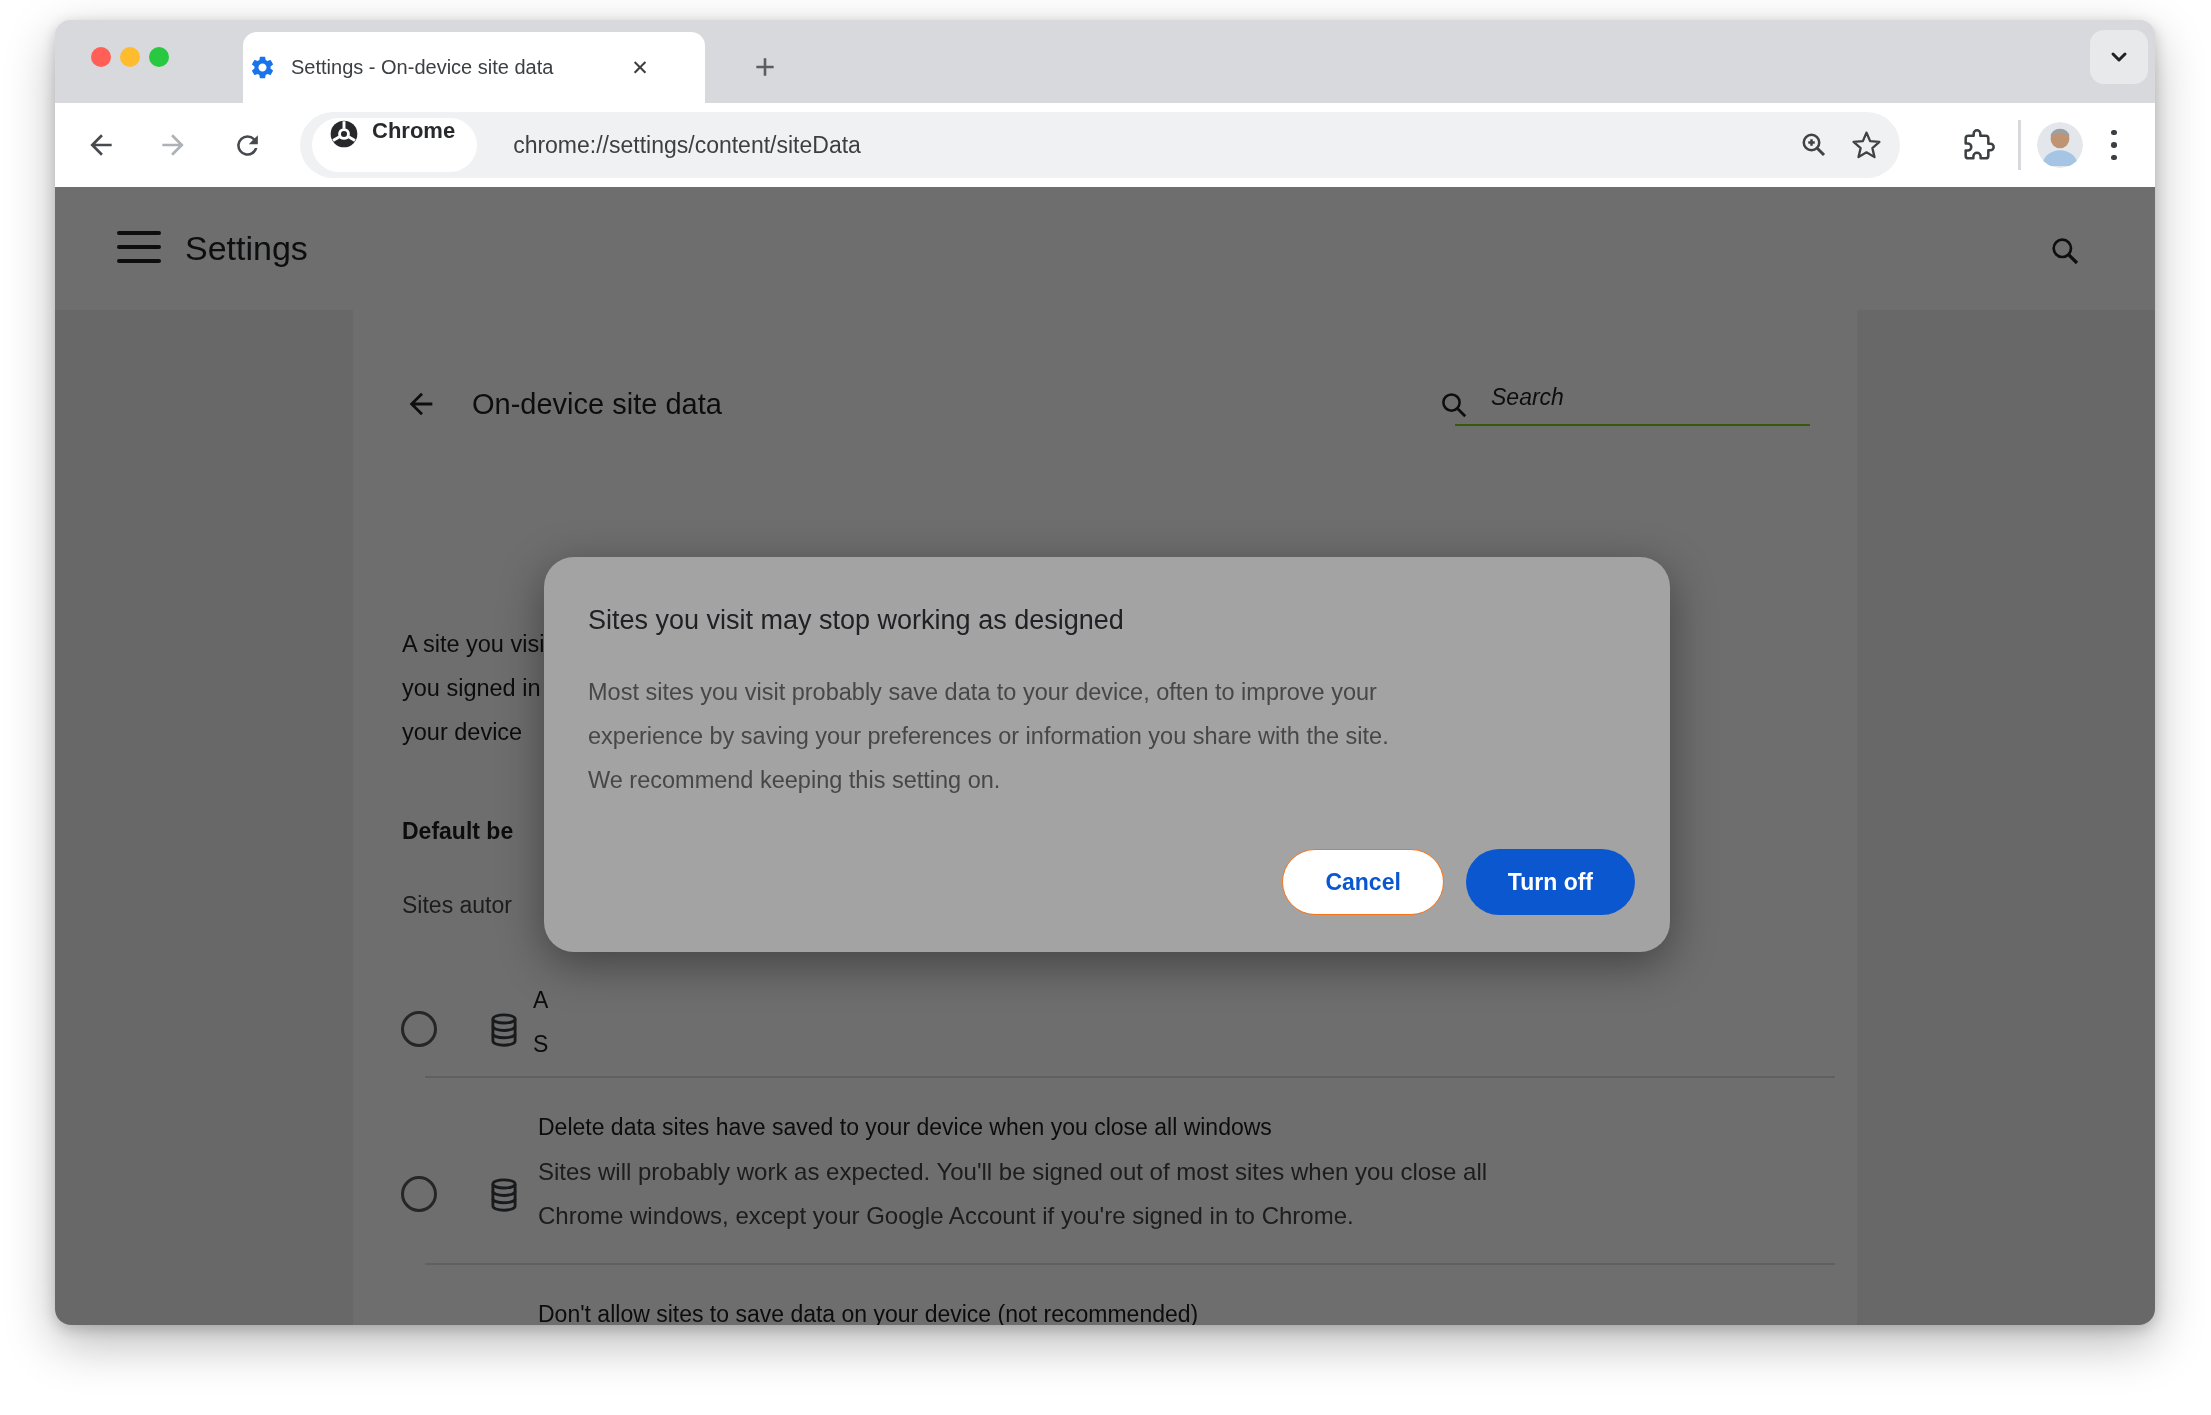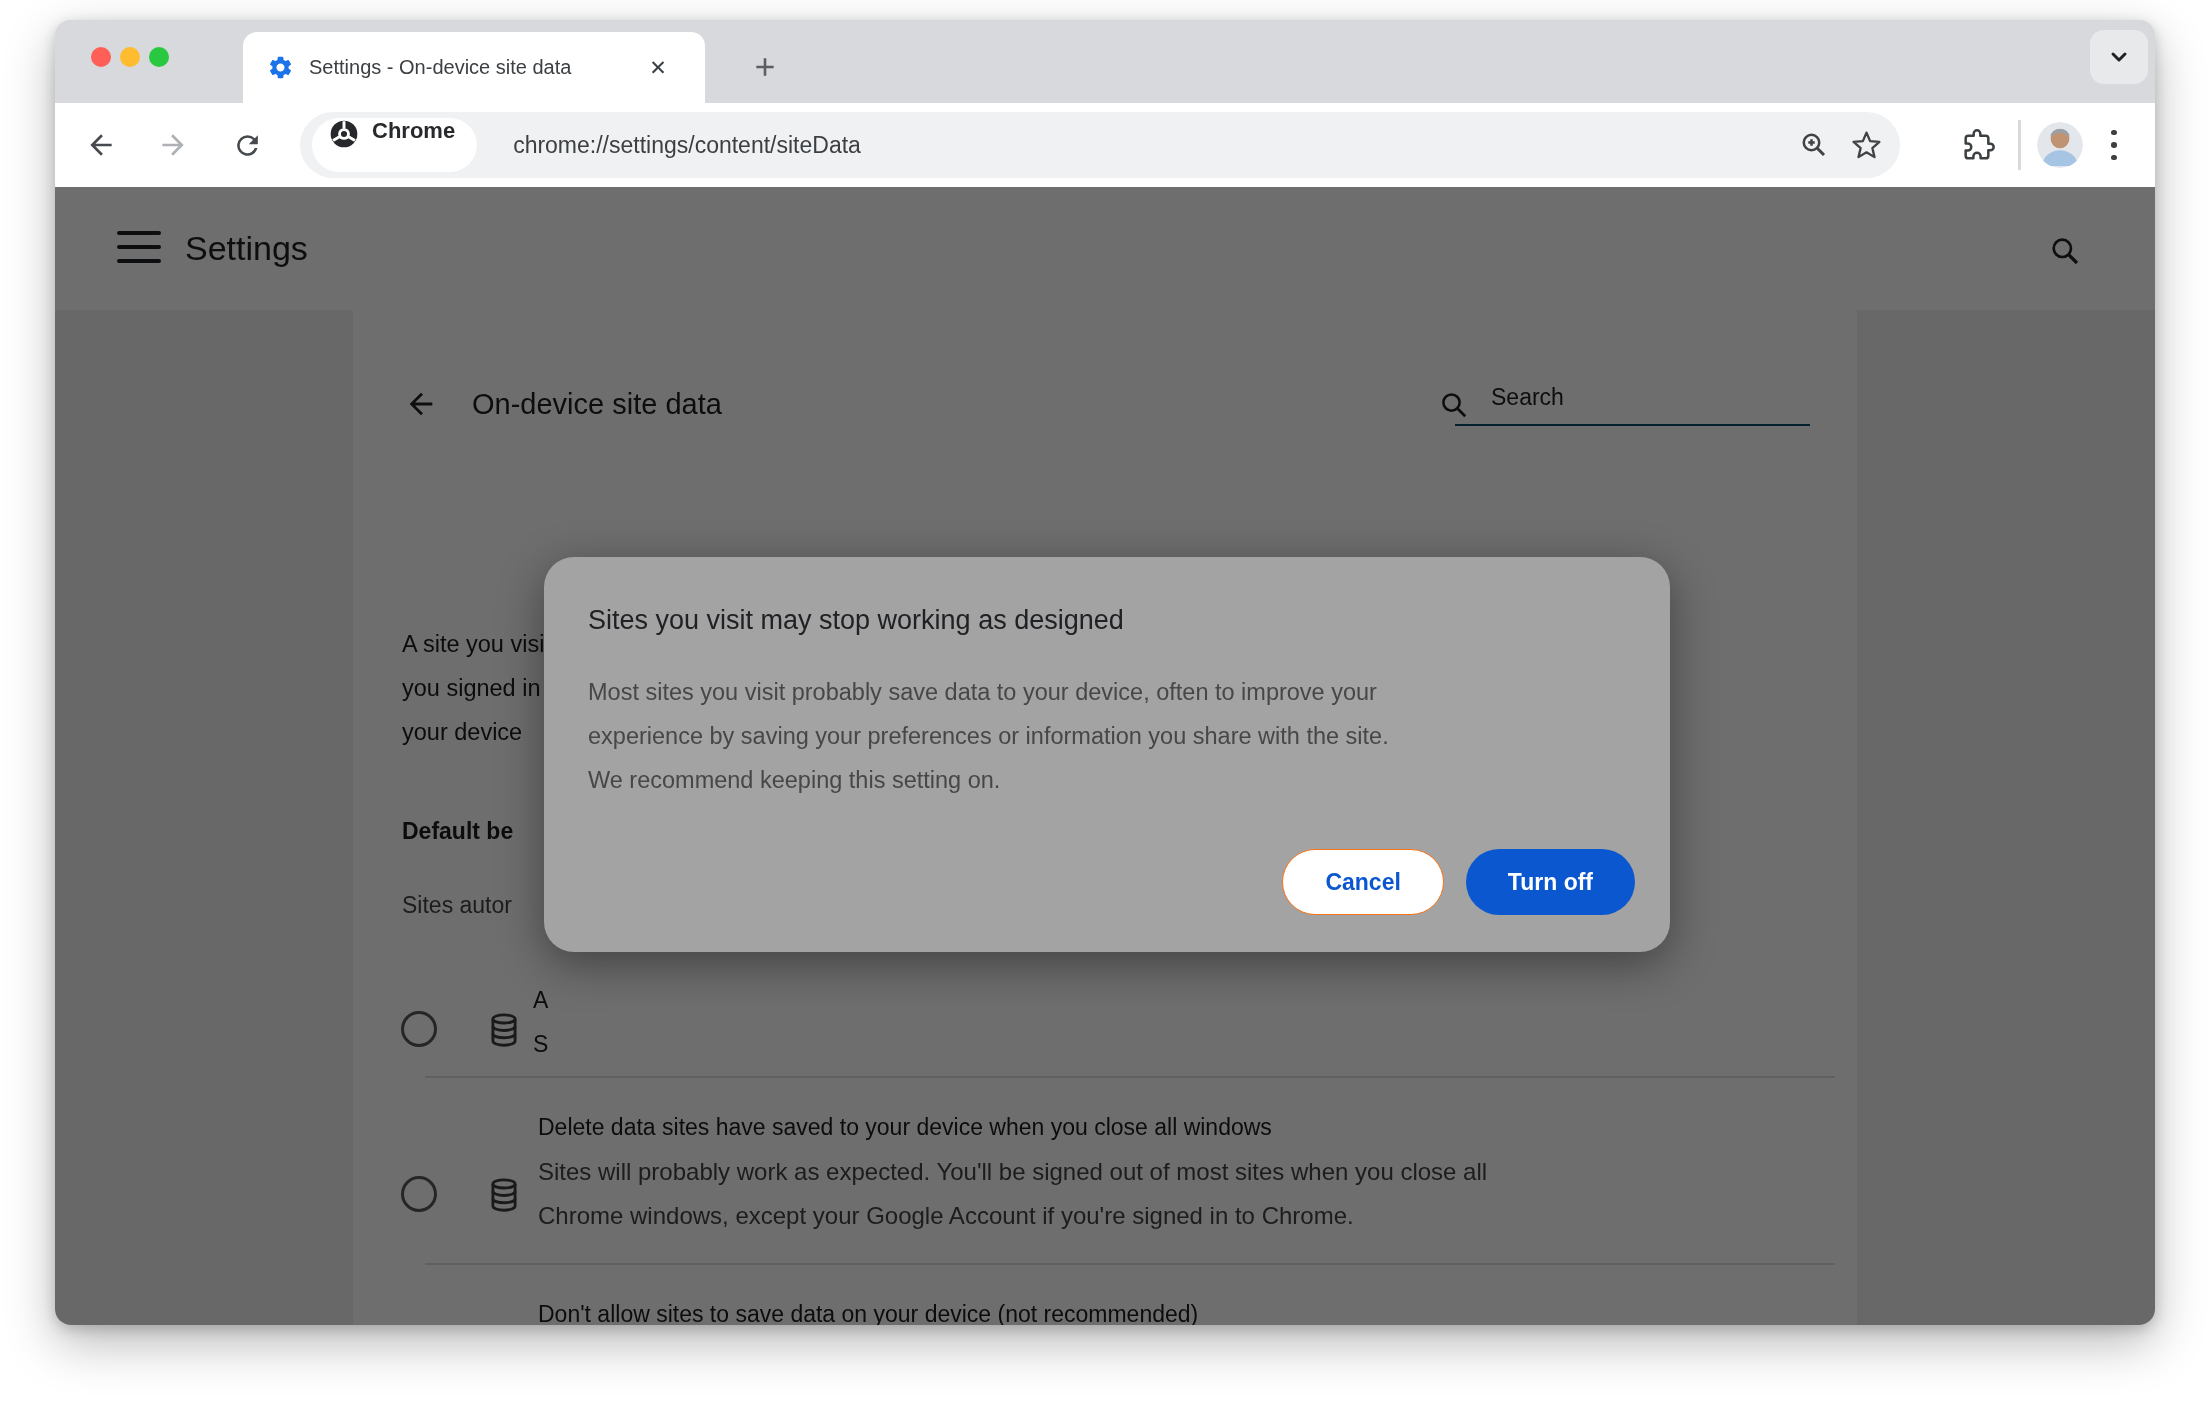--- a/index.html
+++ b/index.html
@@ -10,21 +10,21 @@
     box-shadow:0 18px 50px rgba(0,0,0,0.28), 0 4px 14px rgba(0,0,0,0.18);
   }
   
   .tabstrip { position:absolute; left:0; top:0; width:100%; height:83px; background:#d7d9dc; }
   .traffic { position:absolute; top:27px; width:20px; height:20px; border-radius:50%; }
   .t-red { left:36px; background:#ff5f57; }
   .t-yellow { left:65px; background:#febc2e; }
   .t-green { left:94px; background:#28c840; }
   .tab {
     position:absolute; left:188px; top:12px; width:462px; height:71px;
-    background:#fff; border-radius:14px 14px 0 0; display:flex; align-items:center; padding:0 24px;
+    background:#fff; border-radius:14px 14px 0 0; display:flex; align-items:center; padding:0 6px;
   }
   .tab .favicon { width:27px; height:27px; flex:0 0 auto; margin-right:15px; }
   .tab-title {
     font-size:20px; color:#3c4043; white-space:nowrap; overflow:hidden; width:330px;
     -webkit-mask-image:linear-gradient(to right,#000 86%,transparent);
     mask-image:linear-gradient(to right,#000 86%,transparent);
   }
   .tab-close { width:30px; height:30px; display:flex; align-items:center; justify-content:center;
     font-size:21px; color:#3c4043; border-radius:50%; margin-left:4px; }
   .newtab-btn { position:absolute; left:685px; top:22px; width:50px; height:50px; border-radius:50%;
@@ -57,22 +57,22 @@
   .hamburger i { display:block; height:3.6px; background:#202124; border-radius:2px; }
   .settings-title { position:absolute; left:130px; top:42px; font-size:34px; color:#202124; }
   .header-search { position:absolute; left:1984px; top:38px; width:52px; height:52px;
     display:flex; align-items:center; justify-content:center; }
   .card { position:absolute; left:298px; top:123px; width:1504px; height:1015px; background:#fff; }
   .page-back { position:absolute; left:46px; top:72px; width:44px; height:44px; display:flex;
     align-items:center; justify-content:center; border-radius:50%; }
   .page-title { position:absolute; left:119px; top:78px; font-size:29px; color:#1f1f1f; }
   .field-search-icon { position:absolute; left:1086px; top:80px; }
   .search-field { position:absolute; left:1102px; top:60px; width:355px; height:56px;
-    border:none; border-bottom:2px solid #0c4a6e; background:transparent; font-size:23px;
-    color:#1f1f1f; padding:0 0 0 36px; font-family:"Liberation Sans",sans-serif; outline:none; }
+    border:none; border-bottom:2px solid #84cc16; background:transparent; font-size:23px;
+    color:#1f1f1f; padding:0 0 0 36px; font-family:"Liberation Sans",sans-serif; outline:none;font-style:italic; }
   .search-field::placeholder { color:#1f1f1f; opacity:1; }
   .intro { position:absolute; left:49px; top:312px; font-size:23.5px; color:#1d1d1f; line-height:44px; white-space:nowrap; }
   .default-label { position:absolute; left:49px; top:508px; font-size:23px; font-weight:bold; color:#1d1d1f; white-space:nowrap; }
   .subtitle-frag { position:absolute; left:49px; top:582px; font-size:23px; color:#454545; white-space:nowrap;text-align:center; }
   .radio { width:36px; height:36px; border-radius:50%; border:3px solid #55585c; background:transparent; }
   .opt-radio1 { position:absolute; left:48px; top:701px; }
   .opt-icon1  { position:absolute; left:132px; top:701px; }
   .opt-frag   { position:absolute; left:180px; top:668px; font-size:23px; color:#1d1d1f; line-height:44px; }
   .divider { position:absolute; left:72px; width:1410px; height:2px; background:#dfdfdf; }
   .div1 { top:766px; } .div2 { top:953px; }

